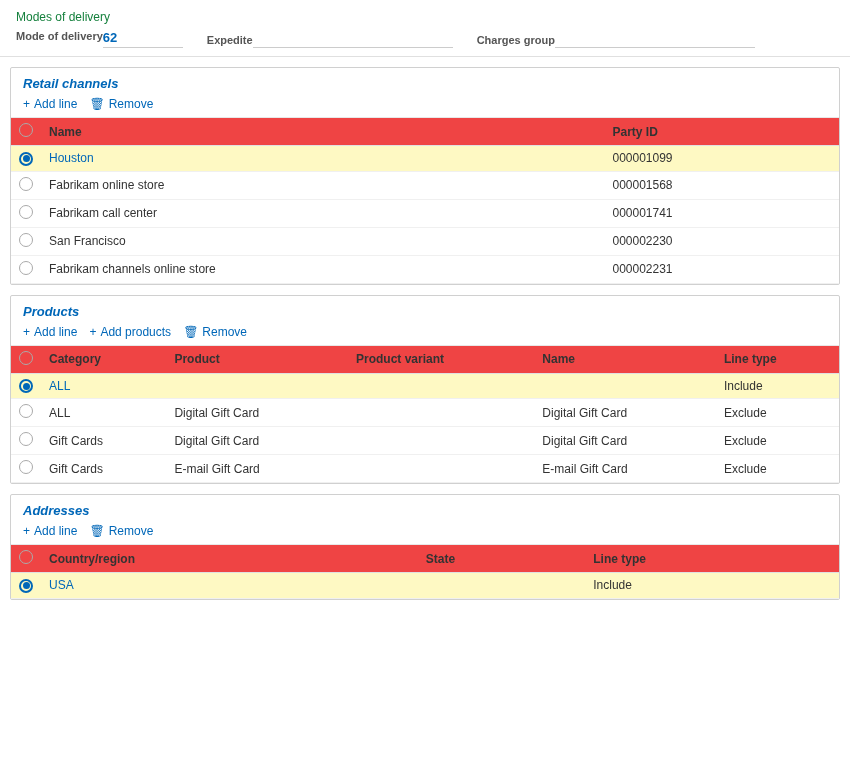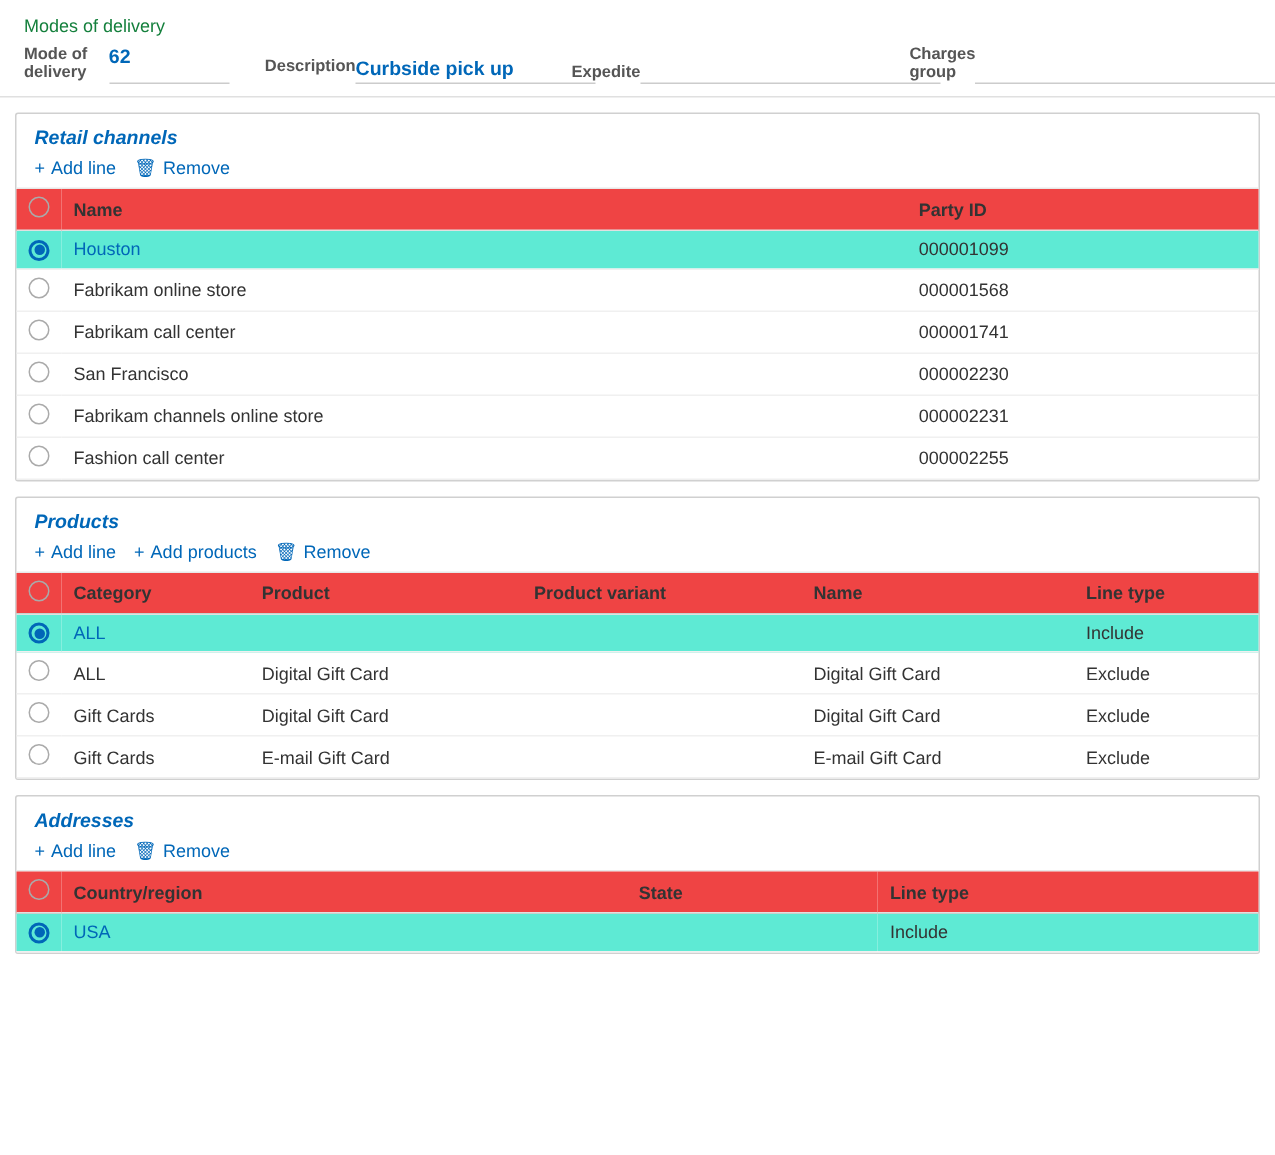--- a/index.html
+++ b/index.html
@@ -94,21 +94,21 @@
       padding: 5px 8px;
       border-bottom: 1px solid #e0e0e0;
     }
     td {
       font-size: 12px;
       color: #333;
       padding: 5px 8px;
       border-bottom: 1px solid #f0f0f0;
     }
     tr.selected-row td {
-      background: #5eead4;
+      background: #fef9c3;
     }
     tr.selected-row td.link-cell {
       color: #0067b8;
     }
     .radio-col {
       width: 30px;
     }
     .radio-circle {
       width: 14px;
       height: 14px;
@@ -141,24 +141,20 @@
   </style>
 </head>
 <body>
 
 <div class="top-section">
   <div class="section-label">Modes of delivery</div>
   <div class="field-row">
     <div class="field-group">
       <label>Mode of delivery</label>
       <div class="field-value">62</div>
-    </div>
-    <div class="field-group">
-      <label>Description</label>
-      <div class="field-value wide">Curbside pick up</div>
     </div>
     <div class="field-group">
       <label>Expedite</label>
       <div class="field-value wider"></div>
     </div>
     <div class="field-group">
       <label>Charges group</label>
       <div class="field-value wider"></div>
     </div>
   </div>
@@ -216,27 +212,20 @@
     </td>
     <td class="">San Francisco</td>
     <td>000002230</td>
   </tr>
         <tr class="normal-row">
     <td class="radio-col">
       <div class="radio-circle empty"></div>
     </td>
     <td class="">Fabrikam channels online store</td>
     <td>000002231</td>
-  </tr>
-        <tr class="normal-row">
-    <td class="radio-col">
-      <div class="radio-circle empty"></div>
-    </td>
-    <td class="">Fashion call center</td>
-    <td>000002255</td>
   </tr>
       </tbody>
   </table>
 </div>
 
 <div class="section-block">
   <div class="section-header">
     <div class="section-title">Products</div>
     <div class="toolbar">
       <button class="toolbar-btn">

